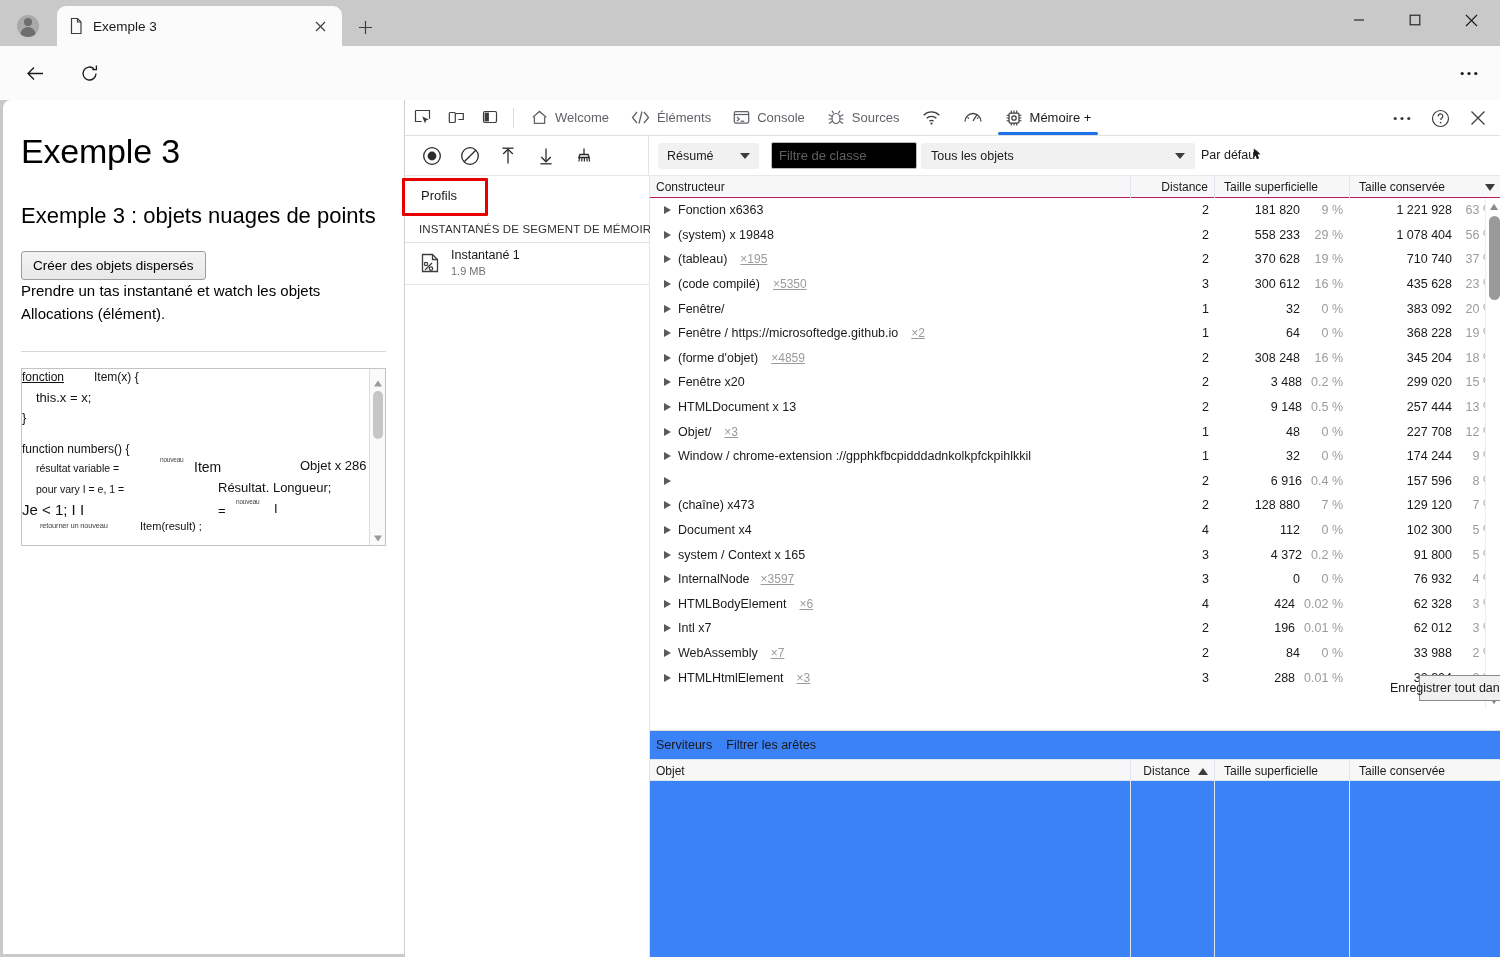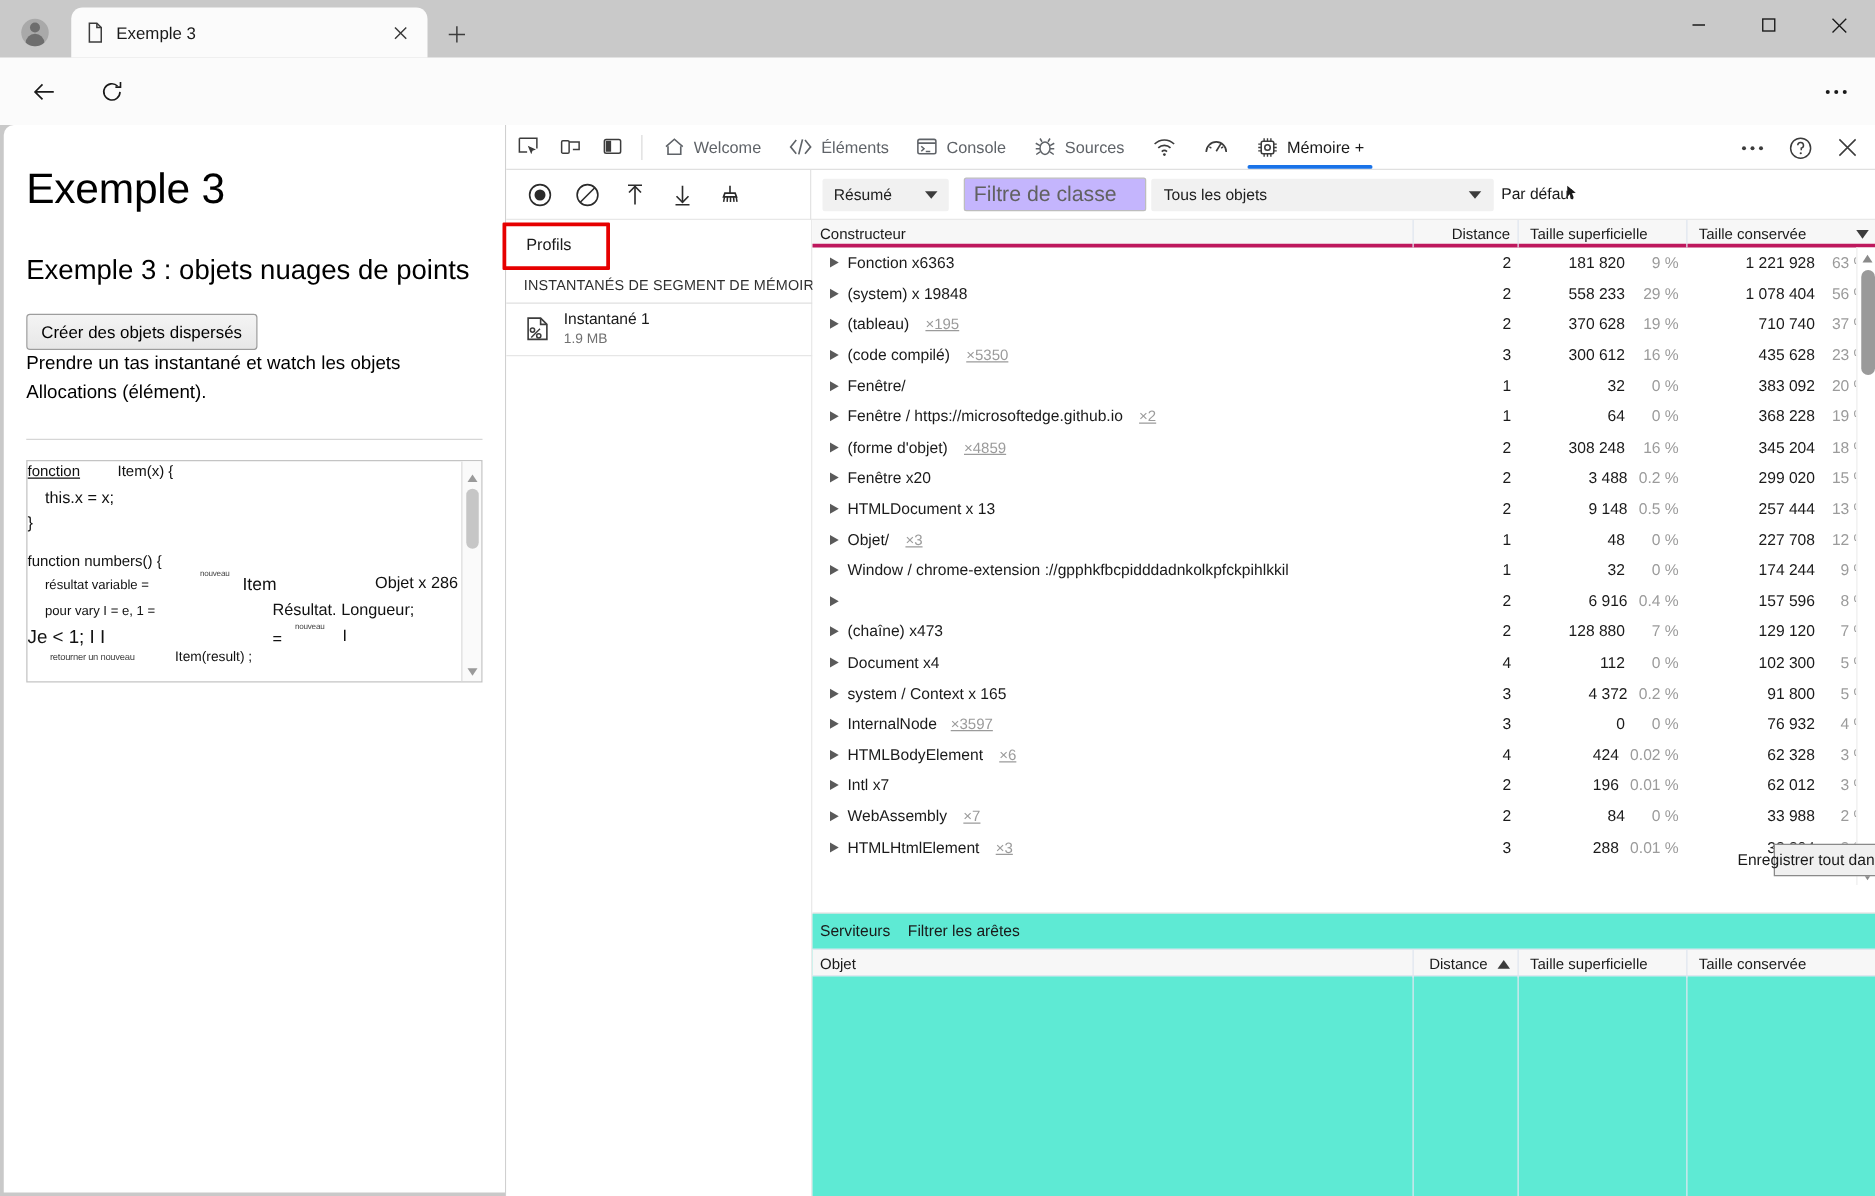--- a/index.html
+++ b/index.html
@@ -194,23 +194,23 @@
     background:#f1f1f1; border:1px solid #f1f1f1; border-radius:2px;
     display:flex; align-items:center; padding:0 8px; font-size:12.5px;
   }
   #sel-resume .lbl { flex:1; }
   .caret-dn {
     width:0; height:0; border-left:5px solid transparent;
     border-right:5px solid transparent; border-top:6px solid #3c3c3c;
   }
   #filter-class {
     position:absolute; left:366px; top:6px; width:146px; height:27px;
-    border:1px solid #bdbdbd; border-radius:2px; background:#c4b5fd;
+    border:1px solid #bdbdbd; border-radius:2px; background:#000000;
     display:flex; align-items:center; padding:0 7px;
-    font-size:17px; color:#616161;
+    font-size:13px; color:#616161;
   }
   #sel-allobj {
     position:absolute; left:516px; top:7px; width:274px; height:26px;
     background:#f1f1f1; border:1px solid #f1f1f1; border-radius:2px;
     display:flex; align-items:center; padding:0 9px; font-size:12.5px;
   }
   #sel-allobj .lbl { flex:1; }
   #pardefaut {
     position:absolute; left:796px; top:12px; font-size:12.5px; color:#1a1a1a;
   }
@@ -248,21 +248,21 @@
   #snapshot-item .stext .t2 { font-size:11px; color:#707070; line-height:1.3; }
   #snap-divider { position:absolute; left:0; top:108px; width:245px; height:1px; background:#e6e6e6; }
 
   
   #dt-main {
     position:absolute; left:245px; top:76px; width:851px; height:555px;
     background:#fff; border-bottom:1px solid #dcdcdc;
   }
   #grid-head {
     position:absolute; left:0; top:0; width:851px; height:22px;
-    background:#f7f7f7; border-bottom:3px solid #be185d;
+    background:#f7f7f7; border-bottom:1px solid #be185d;
     display:flex; font-size:12px; color:#1a1a1a;
   }
   .gh { display:flex; align-items:center; height:22px; border-right:1px solid #dfe6ef; padding:0 6px; }
   .gh.c1 { width:481px; }
   .gh.c2 { width:84px; justify-content:flex-end; }
   .gh.c3 { width:135px; padding-left:9px; }
   .gh.c4 { width:151px; padding-left:9px; border-right:none; position:relative;gap:17px; }
   .sortarrow-dn { width:0;height:0;border-left:5px solid transparent;border-right:5px solid transparent;border-top:7px solid #3c3c3c; margin-left:auto; }
   .sortarrow-up { width:0;height:0;border-left:5px solid transparent;border-right:5px solid transparent;border-bottom:7px solid #3c3c3c; }
 
@@ -303,21 +303,21 @@
   }
   #grid-scroll .sarr { position:absolute; left:3px; width:10px; height:10px; }
   #grid-scroll .sarr.up { top:3px; }
   #grid-scroll .sarr.dn { bottom:3px; }
   #grid-scroll .sthumb {
     position:absolute; left:2.5px; top:18px; width:11px; height:84px;
     background:#9a9a9a; border-radius:6px;
   }
 
   
-  #dt-bottom { position:absolute; left:245px; top:631px; width:851px; height:226px; background:#5eead4; }
+  #dt-bottom { position:absolute; left:245px; top:631px; width:851px; height:226px; background:#3b82f6; }
   #ret-tabs {
     position:absolute; left:0; top:0; width:851px; height:28px;
     display:flex; align-items:center; gap:14px; padding-left:6px;
     font-size:12.5px; color:#1a1a1a;
   }
   #ret-tabs .rtab { position:relative; }
   #ret-head {
     position:absolute; left:0; top:28px; width:851px; height:22px;
     background:#f7f7f7; border-top:1px solid #dfe6ef; border-bottom:1px solid #dfe6ef;
     display:flex; font-size:12px; color:#1a1a1a;

